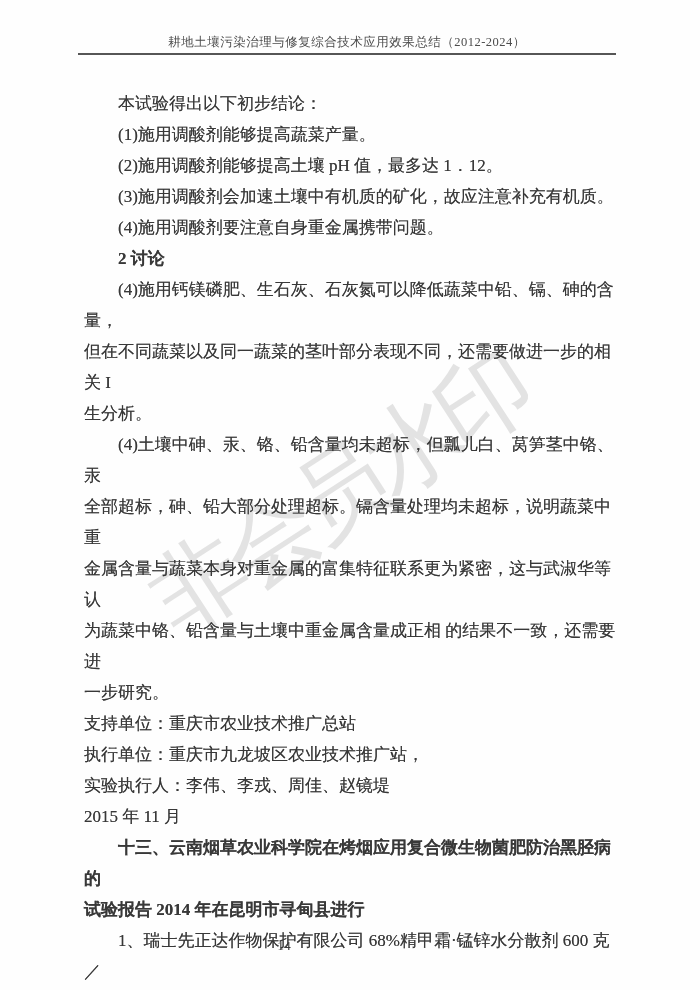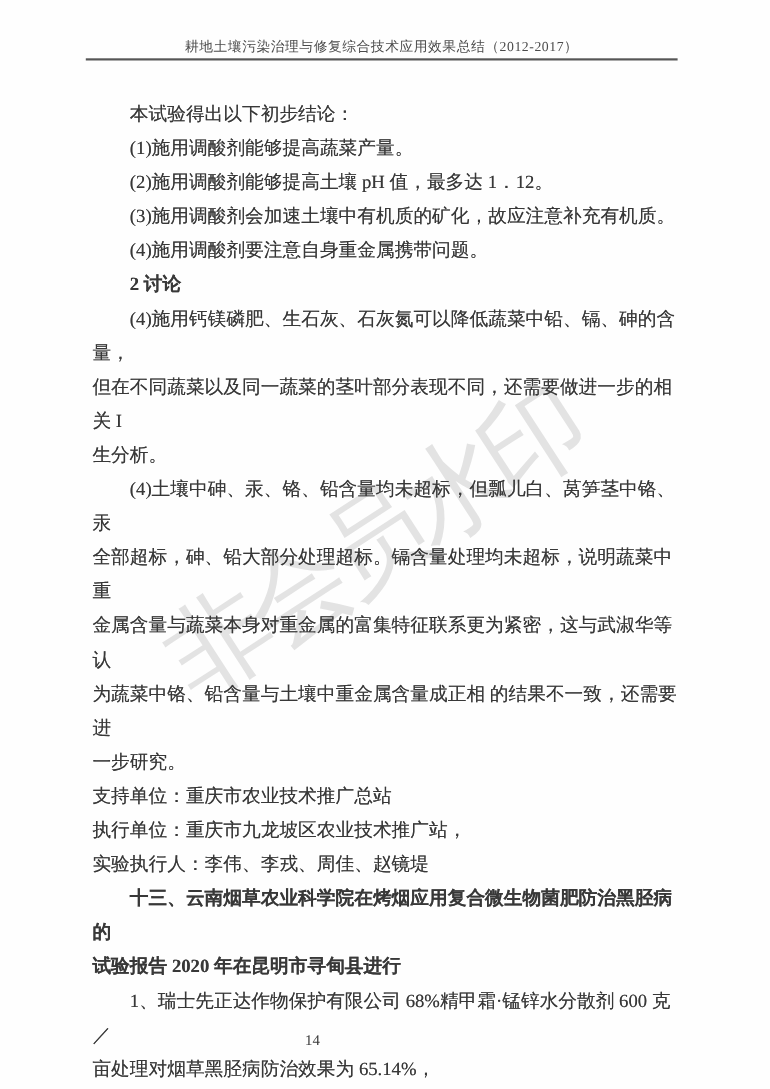--- a/index.html
+++ b/index.html
@@ -56,21 +56,21 @@
     text-align:center;
     font-size:13.5px;color:#3a3a3a;
   }
 </style>
 </head>
 <body>
 
 <div class="page">
 
   <div class="header">
-    <span>耕地土壤污染治理与修复综合技术应用效果总结（2012-2017）</span>
+    <span>耕地土壤污染治理与修复综合技术应用效果总结（2012-2024）</span>
   </div>
 
   <div class="watermark">非会员水印</div>
 
   <div class="bodytext">
     <p class="indent">本试验得出以下初步结论：</p>
     <p class="indent">(1)施用调酸剂能够提高蔬菜产量。</p>
     <p class="indent">(2)施用调酸剂能够提高土壤 pH 值，最多达 1．12。</p>
     <p class="indent">(3)施用调酸剂会加速土壤中有机质的矿化，故应注意补充有机质。</p>
     <p class="indent">(4)施用调酸剂要注意自身重金属携带问题。</p>
@@ -80,23 +80,24 @@
 生分析。</p>
     <p class="indent">(4)土壤中砷、汞、铬、铅含量均未超标，但瓢儿白、莴笋茎中铬、汞
 全部超标，砷、铅大部分处理超标。镉含量处理均未超标，说明蔬菜中重
 金属含量与蔬菜本身对重金属的富集特征联系更为紧密，这与武淑华等认
 为蔬菜中铬、铅含量与土壤中重金属含量成正相 的结果不一致，还需要进
 一步研究。</p>
 
     <p class="sig">支持单位：重庆市农业技术推广总站</p>
     <p class="sig">执行单位：重庆市九龙坡区农业技术推广站，</p>
     <p class="sig">实验执行人：李伟、李戎、周佳、赵镜堤</p>
+    <p class="date">2015 年 11 月</p>
 
     <p class="indent bold sec-heading">十三、云南烟草农业科学院在烤烟应用复合微生物菌肥防治黑胫病的
-试验报告 2020 年在昆明市寻甸县进行</p>
+试验报告 2014 年在昆明市寻甸县进行</p>
     <p class="indent">1、瑞士先正达作物保护有限公司 68%精甲霜·锰锌水分散剂 600 克／
 亩处理对烟草黑胫病防治效果为 65.14%，</p>
 
   </div>
 
   <div class="footer">
     <span>14</span>
   </div>
 
 </div>

